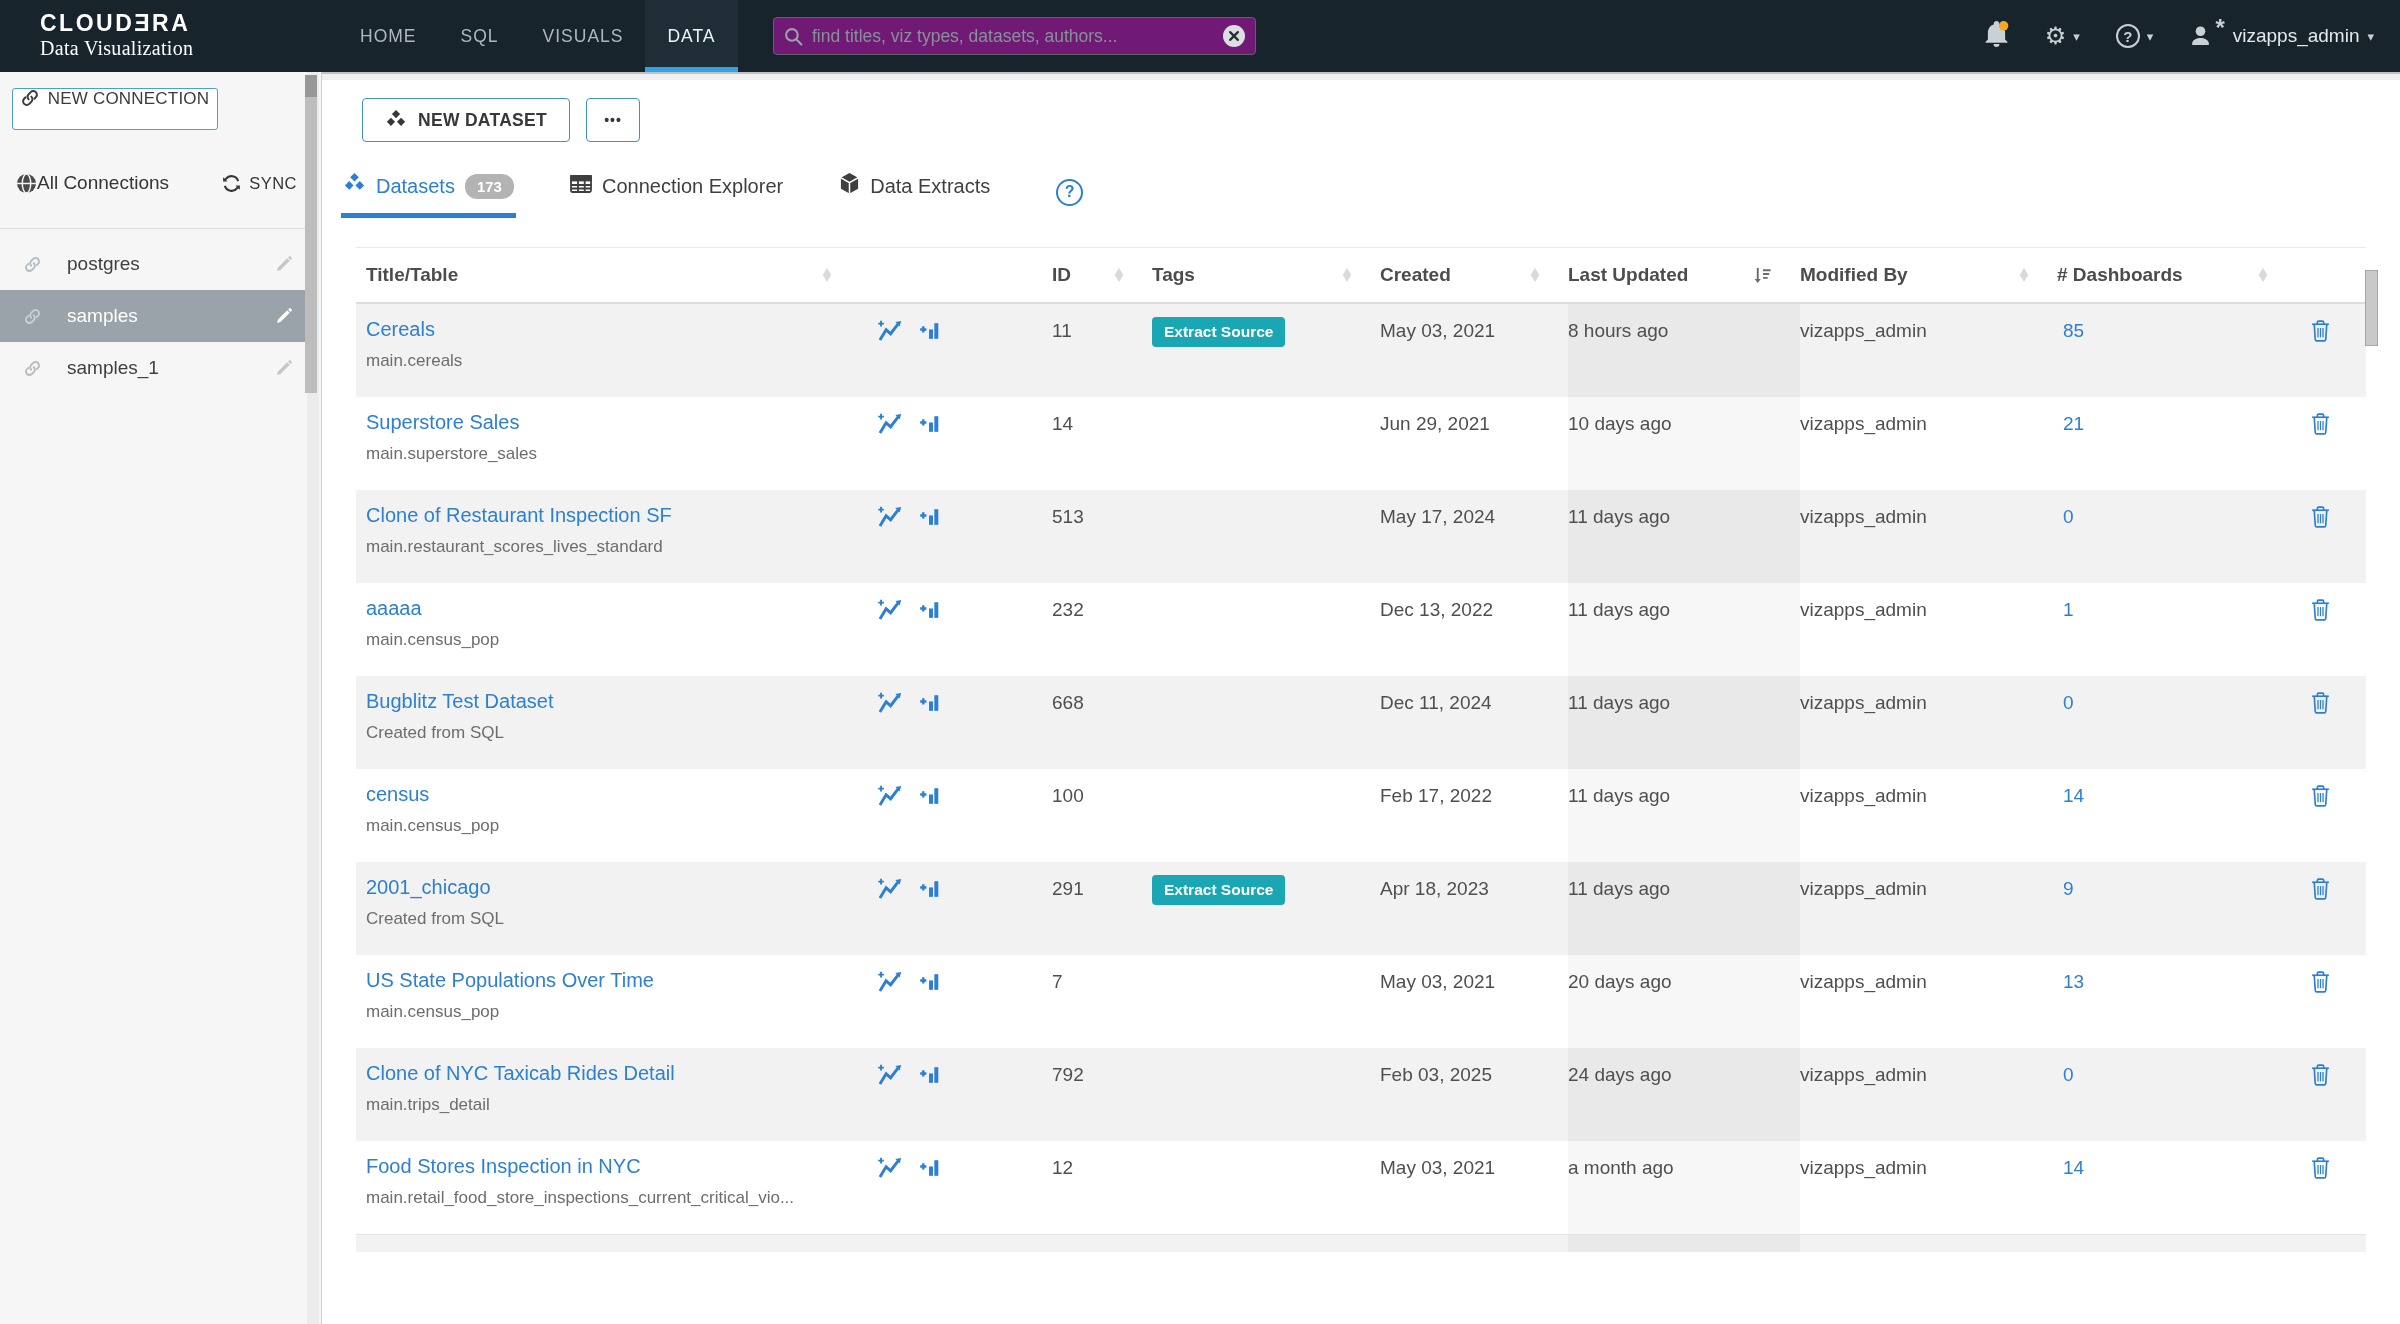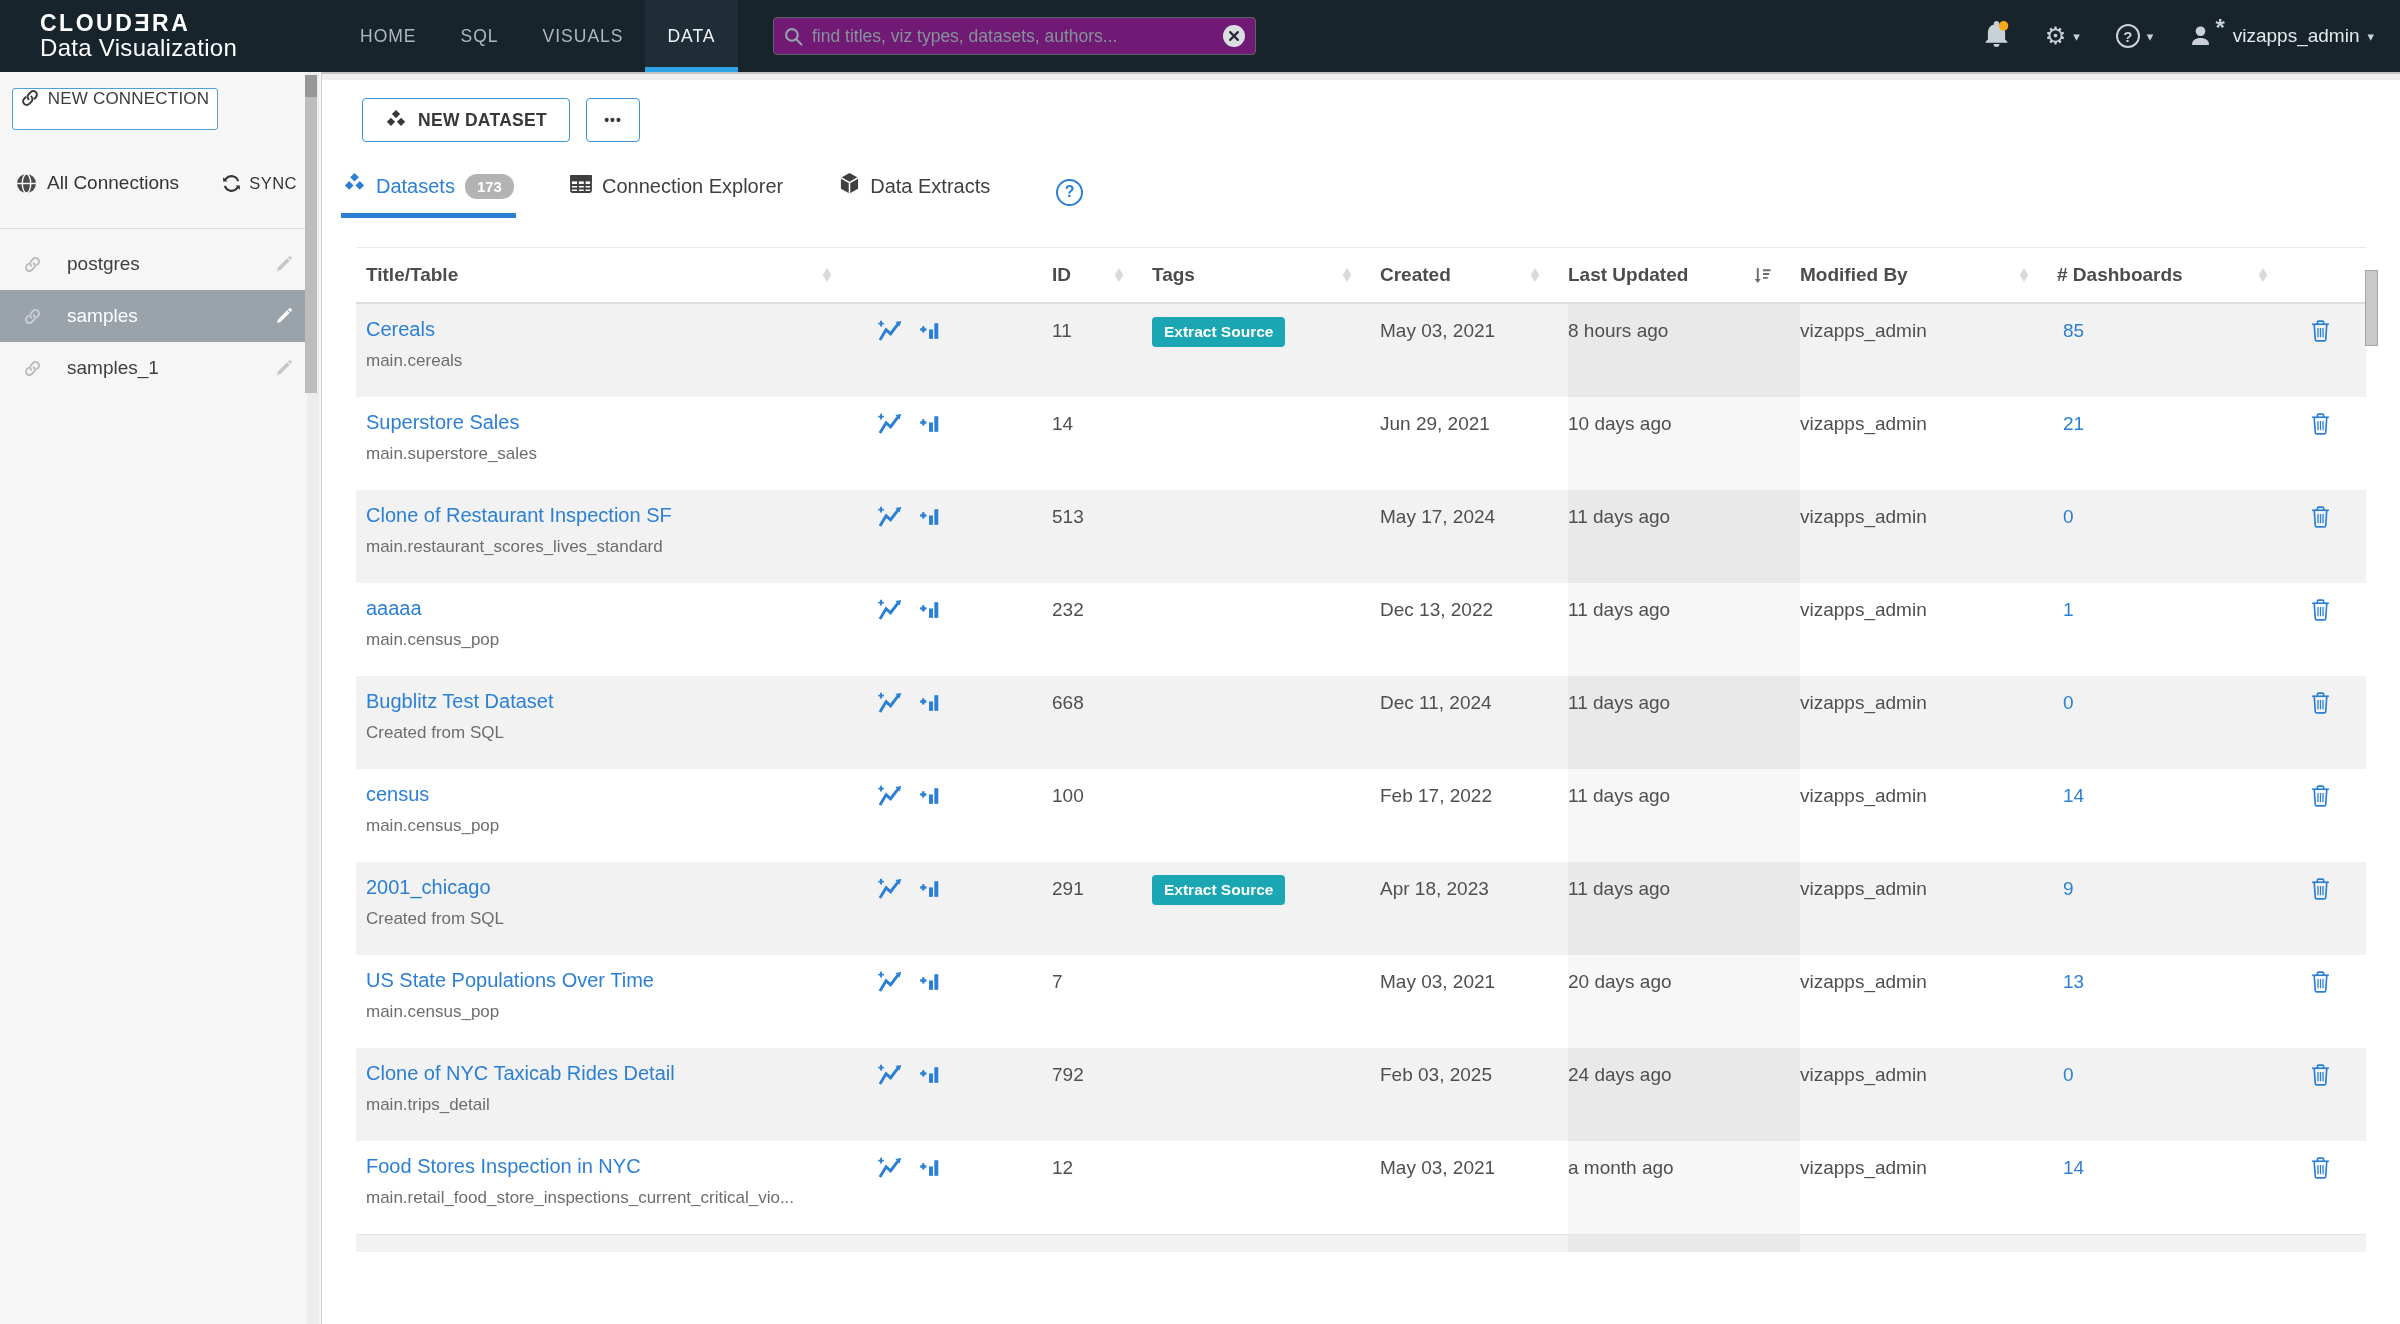--- a/index.html
+++ b/index.html
@@ -3,21 +3,21 @@
 <meta charset="utf-8">
 <style>
   * { margin:0; padding:0; box-sizing:border-box; }
   html,body { width:2400px; height:1324px; overflow:hidden; background:#fff;
               font-family:"Liberation Sans", sans-serif; }
 
   
   .navbar { position:absolute; left:0; top:0; width:2400px; height:72px; background:#17242c; z-index:30;padding-left:25px; }
   .logo { position:absolute; left:40px; top:10px; color:#fff; }
   .logo-line1 { font-size:23px; font-weight:bold; letter-spacing:2.5px; line-height:26px; }
-  .logo-line2 { font-size:24px; line-height:24px; letter-spacing:.3px; }
+  .logo-line2 { font-size:20px; line-height:24px; letter-spacing:.3px;font-family:Liberation Serif, serif; }
   .nav-items { position:absolute; left:338px; top:0; height:72px; display:flex; }
   .nav-item { height:72px; display:flex; align-items:center; padding:0 22px; color:#aeb8be;
               font-size:17.5px; letter-spacing:1px; cursor:pointer; position:relative; }
   .nav-item.active { background:#1f2d36; color:#f0f4f6; }
   .nav-item.active::after { content:""; position:absolute; left:0; right:0; bottom:0; height:5px; background:#2fa3e8; }
   .search-box { position:absolute; left:773px; top:17px; width:483px; height:38px; background:#701a75;
                 border:1px solid #5a646b; border-radius:4px; display:flex; align-items:center; padding:0 10px; }
   .search-box input { flex:1; background:transparent; border:none; outline:none; color:#cfd6da;
                       font-size:17.5px; margin-left:9px; font-family:"Liberation Sans", sans-serif; }
   .search-box input::placeholder { color:#87919a; }
@@ -37,21 +37,21 @@
   
   .sidebar { position:absolute; left:0; top:72px; width:322px; bottom:0; background:#f6f6f6;
              border-right:1px solid #cfcfcf; z-index:10; }
   .sb-scroll-track { position:absolute; right:2px; top:0; bottom:0; width:12px; background:#ececec; }
   .sb-scroll-thumb { position:absolute; right:2px; top:3px; width:12px; height:318px;
                      background:linear-gradient(#979797 0 22px, #bdbdbd 22px); }
   .new-conn-btn { position:absolute; left:12px; top:16px; width:206px; height:42px; background:#fff;
                   border:1px solid #4f9ed9; border-radius:3px; display:flex; align-items:flex-start;
                   justify-content:center; gap:9px; font-size:17px; color:#3c3c3c; letter-spacing:.2px; cursor:pointer; }
   .conn-header { position:absolute; left:16px; right:24px; top:100px; display:flex; align-items:center; justify-content:space-between; }
-  .all-conn { display:flex; align-items:center; gap:10px; font-size:19px; color:#353535; cursor:pointer; }
+  .all-conn { display:flex; align-items:center; font-size:19px; color:#353535; cursor:pointer; }
   .sync { display:flex; align-items:center; gap:8px; font-size:16.5px; color:#353535; letter-spacing:.5px; cursor:pointer; }
   .sb-divider { position:absolute; left:0; right:14px; top:156px; height:1px; background:#dcdcdc; }
   .conn-list { position:absolute; left:0; right:14px; top:166px; }
   .conn-item { height:52px; display:flex; align-items:center; padding-left:24px; position:relative; cursor:pointer; }
   .conn-item .link-ic { color:#b5bcc1; }
   .conn-item .conn-label { font-size:19px; color:#3f3f3f; margin-left:26px; }
   .conn-item .pencil { position:absolute; right:14px; color:#c6c6c6; }
   .conn-item.selected { background:#9aa3aa; }
   .conn-item.selected .conn-label { color:#fff; }
   .conn-item.selected .link-ic { color:#c9cfd4; }

